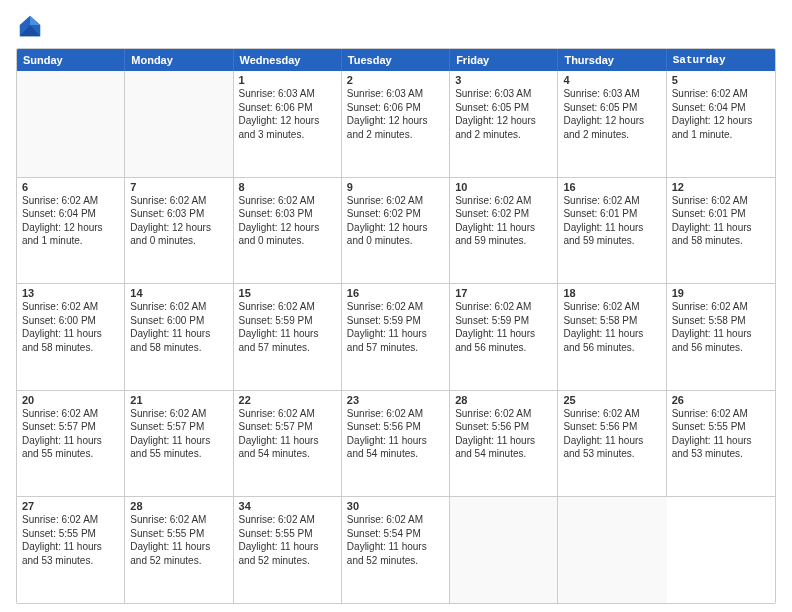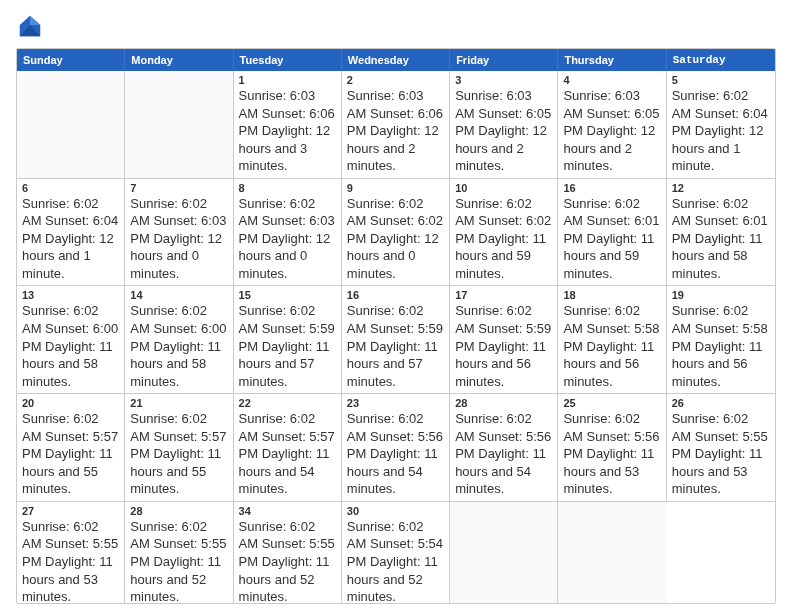--- a/index.html
+++ b/index.html
@@ -106,21 +106,21 @@
     .cal-cell.empty {
       background: #f9f9f9;
     }
     .day-num {
       font-size: 11px;
       font-weight: bold;
       color: #333;
       margin-bottom: 1px;
     }
     .day-info {
-      font-size: 13px;
+      font-size: 10px;
       color: #333;
       line-height: 1.35;
     }
   </style>
 </head>
 <body>
 
 <div class="page">
   <div class="header">
     <div class="logo">
@@ -137,22 +137,22 @@
     <div class="title-block">
       <h1></h1>
       <h2></h2>
     </div>
   </div>
 
   <div class="calendar">
     <div class="cal-header">
     <div class="cal-header-cell">Sunday</div>
         <div class="cal-header-cell">Monday</div>
+        <div class="cal-header-cell">Wednesday</div>
         <div class="cal-header-cell">Tuesday</div>
-        <div class="cal-header-cell">Wednesday</div>
         <div class="cal-header-cell">Friday</div>
         <div class="cal-header-cell">Thursday</div>
         <div class="cal-header-cell">Saturday</div>
       </div>
     <div class="cal-body">
     <div class="cal-row">
           <div class="cal-cell empty"></div>
           <div class="cal-cell empty"></div>
           <div class="cal-cell">
             <div class="day-num">1</div>

